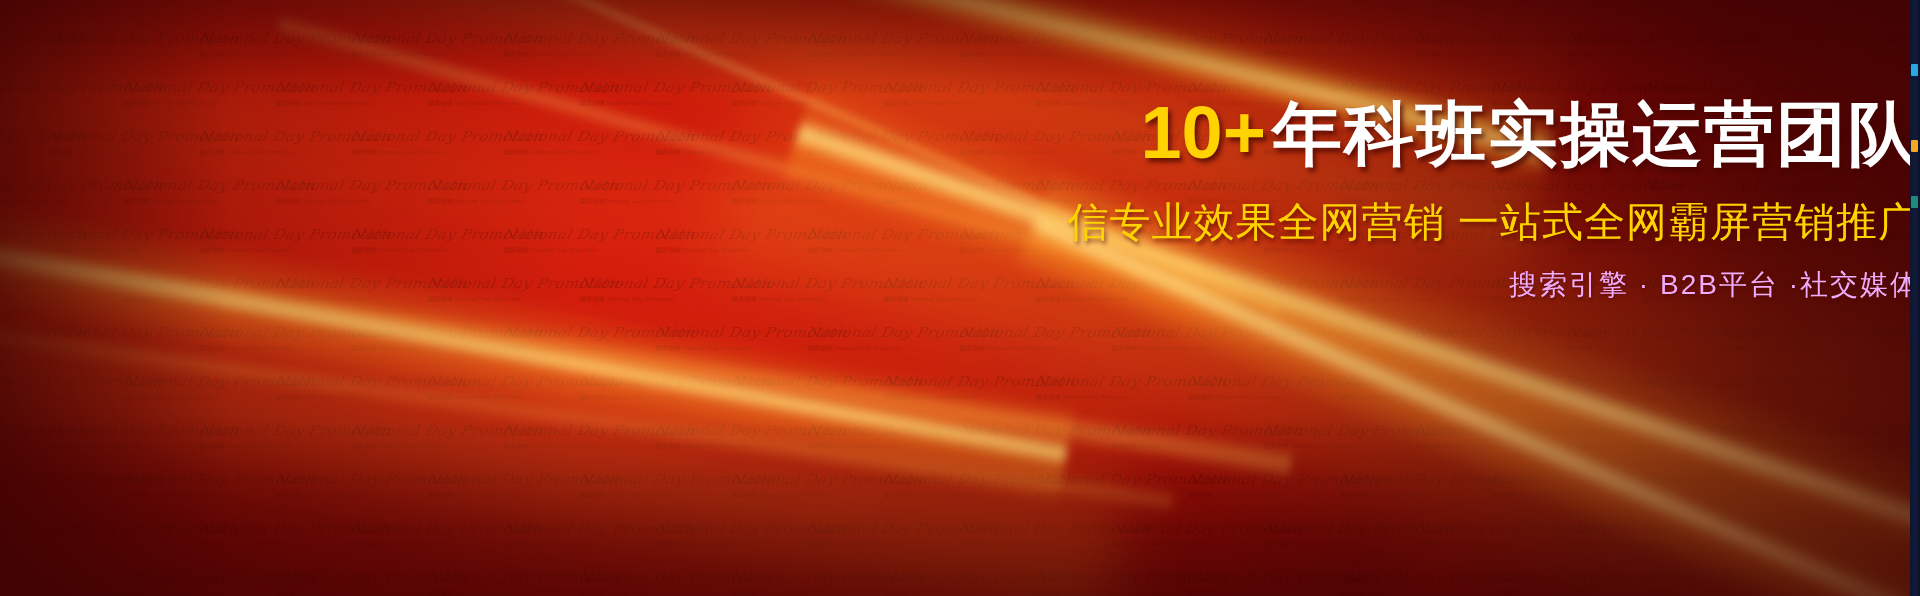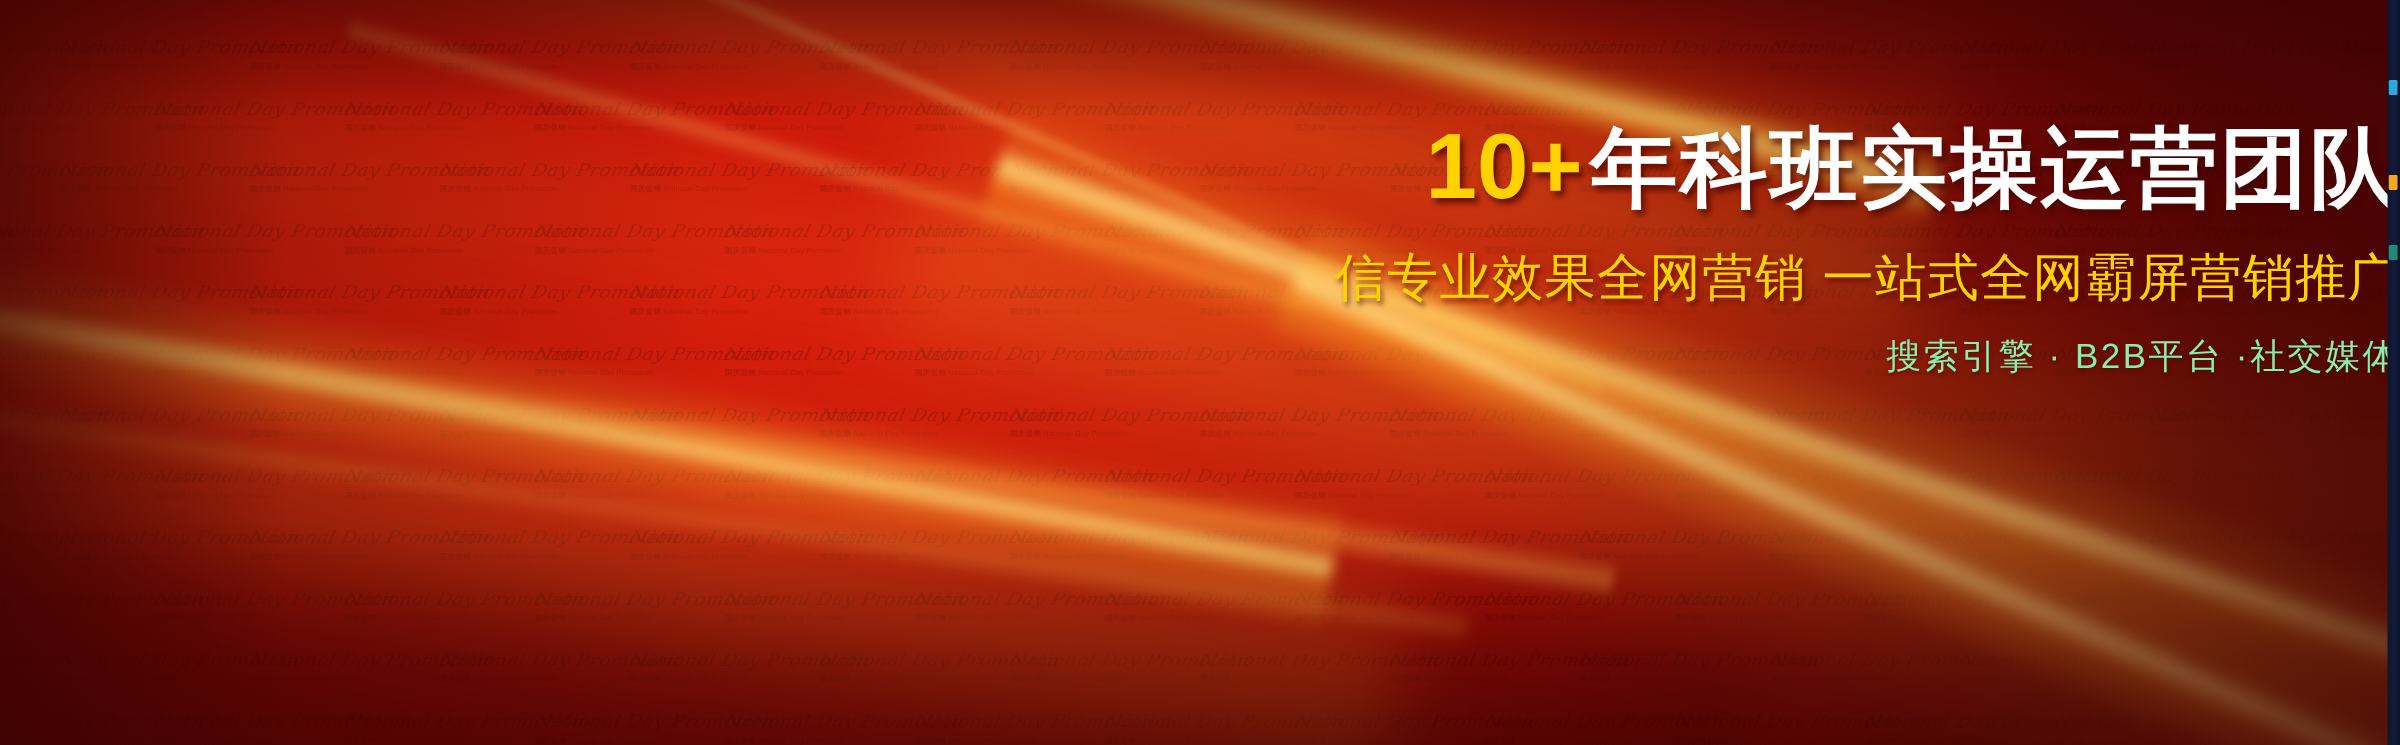--- a/index.html
+++ b/index.html
@@ -291,21 +291,21 @@
     white-space: nowrap;
     text-shadow: 2px 3px 4px rgba(80,6,2,.65);
   }
 
   #tagline {
     margin-top: 28px;
     font-size: 28px;
     font-weight: 400;
     line-height: 1;
     letter-spacing: 2px;
-    color: #86efac;
+    color: #f0abfc;
     white-space: nowrap;
     text-shadow: 1px 2px 3px rgba(80,6,2,.55);
   }
 
   
   #edge-panel {
     position: absolute;
     top: 0; right: 0;
     width: 10px;
     height: 596px;

